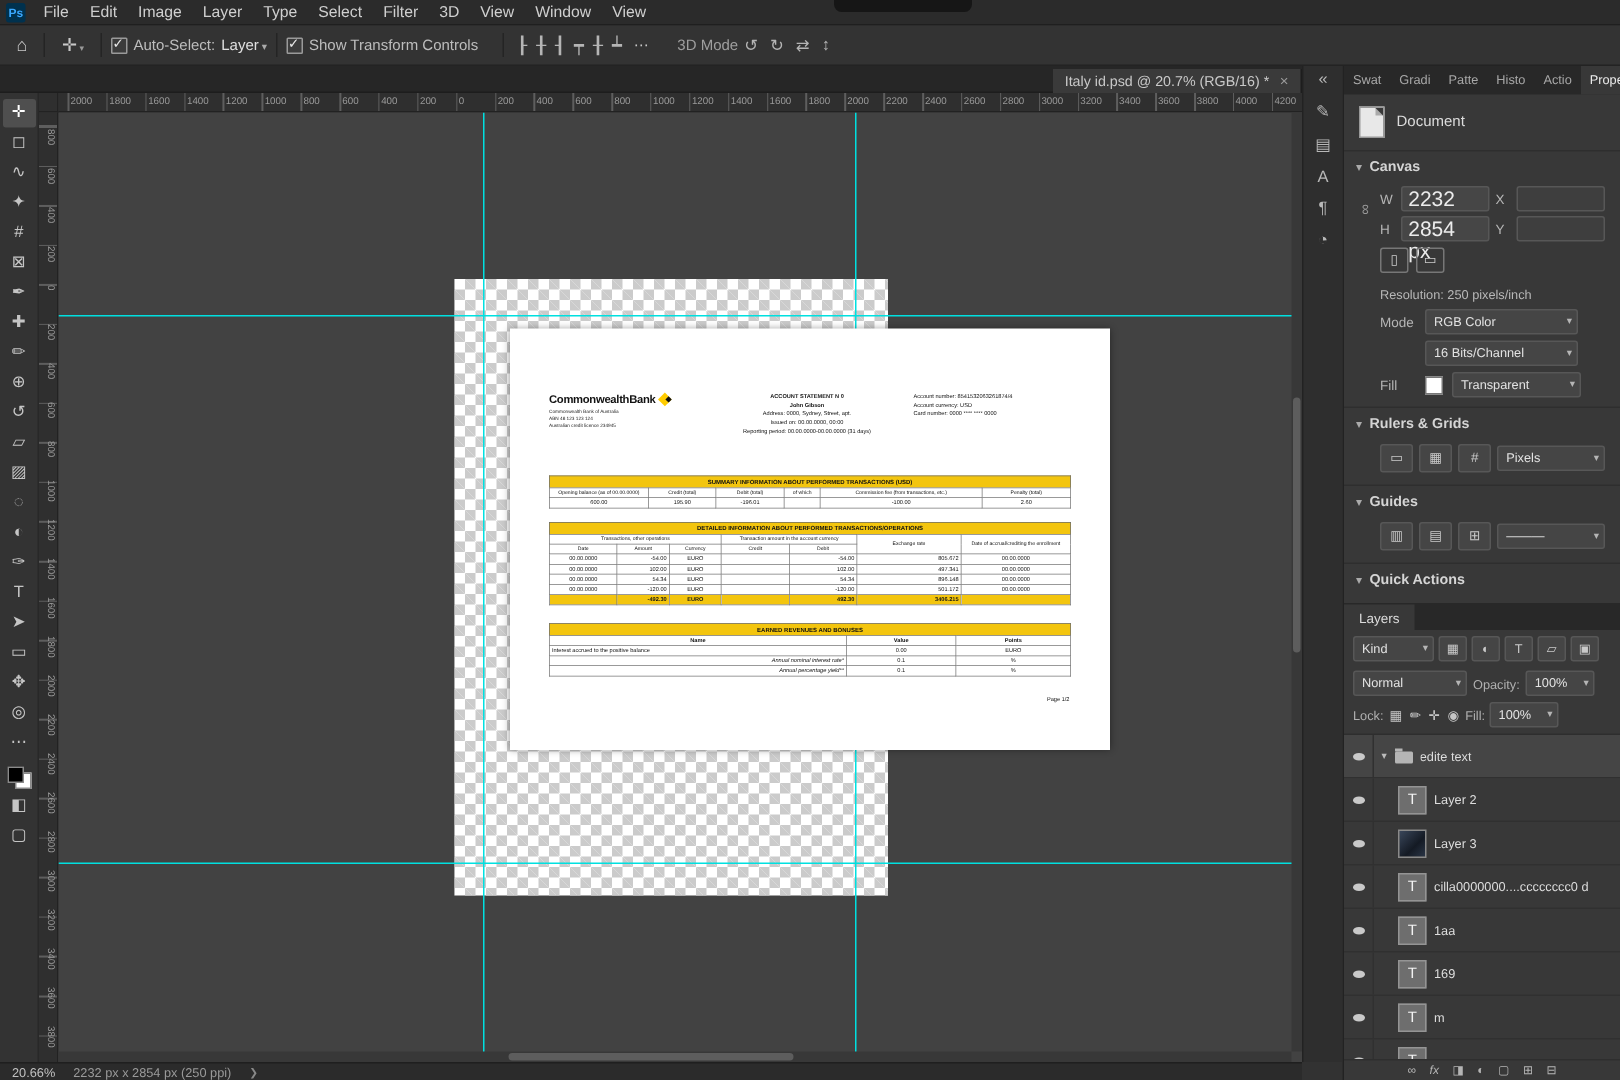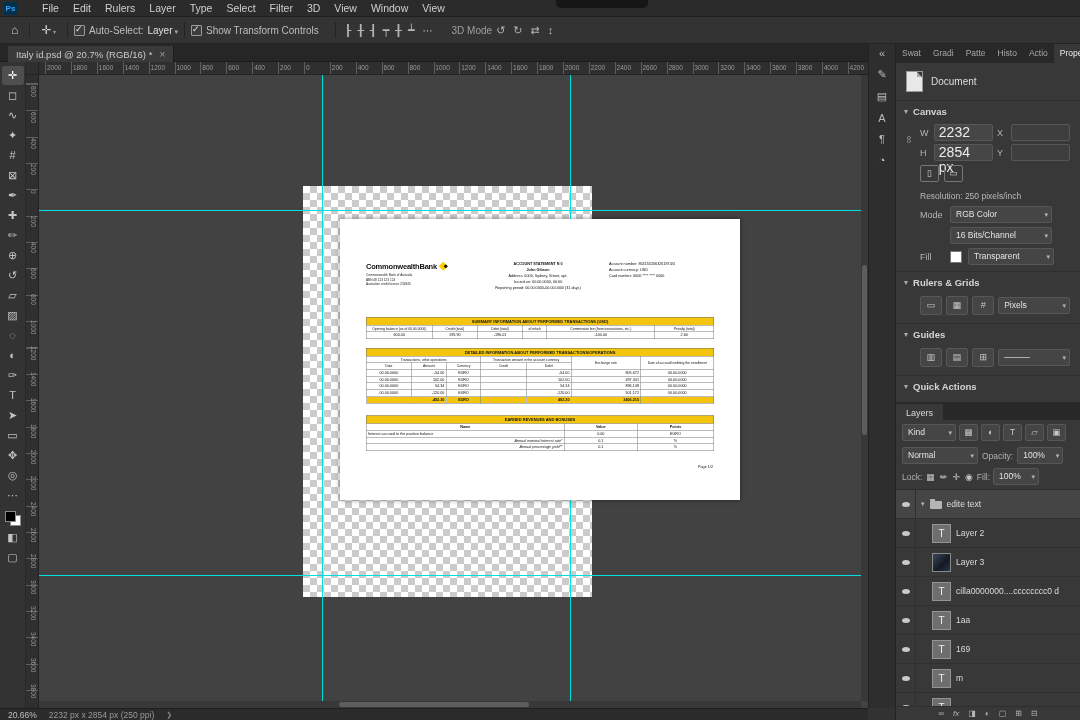--- a/index.html
+++ b/index.html
@@ -2,38 +2,38 @@
 <html><head>
 <meta charset="utf-8">
 <style>
   html,body{margin:0;padding:0;background:#262626;}
   #app{position:relative;width:1080px;height:720px;overflow:hidden;background:#323232;
        font-family:"Liberation Sans",sans-serif;user-select:none;}
   
   .menubar{position:absolute;left:0;top:0;width:100%;height:17px;background:#2b2b2b;
            display:flex;align-items:center;font-size:10.5px;color:#cfcfcf;border-bottom:1px solid #1f1f1f;box-sizing:border-box;}
   .ps-logo{width:13px;height:13px;background:#00314e;color:#3aa8ff;font-size:8px;font-weight:bold;
-           display:flex;align-items:center;justify-content:center;margin:0 18px 0 4px;border-radius:2px;}
+           display:flex;align-items:center;justify-content:center;margin:0 5px 0 4px;border-radius:2px;}
   .menu-item{padding:0 7px;line-height:17px;}
   .search-pill{position:absolute;left:556px;top:0;width:92px;height:8px;background:#161616;border-radius:0 0 5px 5px;}
   
   .optionsbar{position:absolute;left:0;top:17px;width:100%;height:27px;background:#333333;border-bottom:1px solid #232323;
               display:flex;align-items:center;font-size:10px;color:#bdbdbd;box-sizing:border-box;padding-left:6px;}
   .ob-ic{color:#c8c8c8;font-size:12px;padding:0 5px;}
   .vsep{width:1px;height:16px;background:#242424;margin:0 6px;}
   .cbx{width:9px;height:9px;border:1px solid #9a9a9a;border-radius:1px;display:inline-block;position:relative;
        margin-right:4px;background:#3c3c3c;vertical-align:-1px;}
   .cbx.on::after{content:"✓";position:absolute;left:0;top:-2px;font-size:9px;color:#e8e8e8;}
   .obdd{color:#e0e0e0;margin-left:4px;}
   .obdd::after{content:" ▾";font-size:7px;color:#aaa;}
   .alignic{font-family:"DejaVu Sans Mono",monospace;font-size:11px;color:#b5b5b5;padding:0 3px;}
   .ob3d{margin-left:14px;color:#9f9f9f;}
   .ob3dic{font-size:11px;color:#b5b5b5;padding:0 4px;}
   
-  .tabbar{position:absolute;left:0;top:44px;width:868px;height:18px;background:#262626;border-bottom:1px solid #1d1d1d;box-sizing:border-box;}
+  .tabbar{position:absolute;left:0;top:44px;width:868px;height:18px;background:#262626;border-bottom:1px solid #1d1d1d;box-sizing:border-box;text-align:right;}
   .doctab{display:inline-flex;align-items:center;gap:7px;height:18px;margin-left:8px;padding:0 8px;background:#3a3a3a;
           color:#c9c9c9;font-size:9.5px;border-right:1px solid #1d1d1d;}
   .doctab .x{color:#9a9a9a;font-size:10px;}
   
   .toolbar{position:absolute;left:0;top:62px;width:26px;height:646px;background:#333333;border-right:1px solid #282828;
            box-sizing:border-box;display:flex;flex-direction:column;align-items:center;padding-top:4px;gap:1px;}
   .tool{width:22px;height:19px;line-height:19px;text-align:center;font-size:11px;color:#c5c5c5;border-radius:2px;}
   .tool.sel{background:#4f4f4f;color:#fff;}
   .swatches{position:relative;width:18px;height:17px;margin-top:4px;}
   .fgswatch{position:absolute;left:1px;top:1px;width:9px;height:9px;background:#000;border:1px solid #8a8a8a;z-index:2;}
@@ -172,21 +172,21 @@
 </style>
 </head>
 <body>
 
 <div id="app">
 
   <div class="menubar">
     <span class="ps-logo">Ps</span>
     <span class="menu-item">File</span>
     <span class="menu-item">Edit</span>
-    <span class="menu-item">Rulers</span>
+    <span class="menu-item">Image</span>
     <span class="menu-item">Layer</span>
     <span class="menu-item">Type</span>
     <span class="menu-item">Select</span>
     <span class="menu-item">Filter</span>
     <span class="menu-item">3D</span>
     <span class="menu-item">View</span>
     <span class="menu-item">Window</span>
     <span class="menu-item">View</span>
   </div>
   <div class="search-pill"></div>

